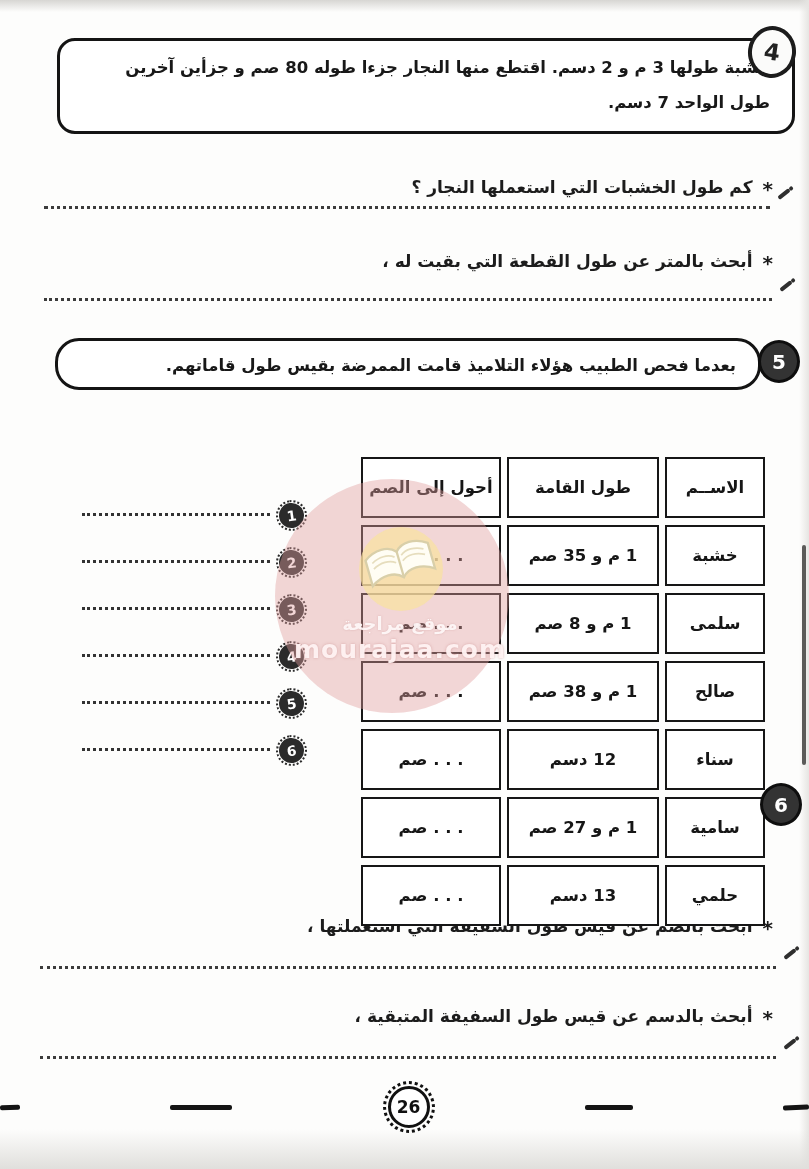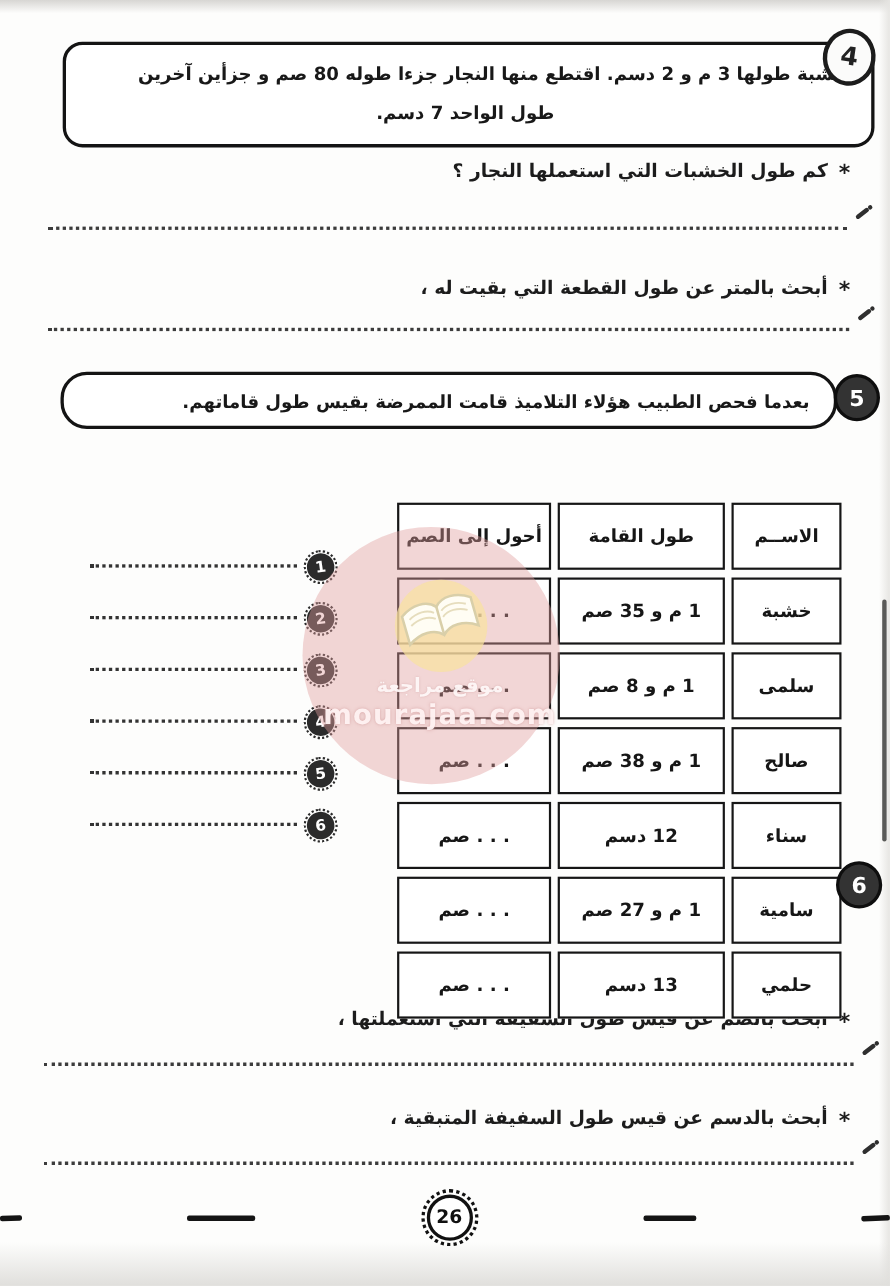--- a/index.html
+++ b/index.html
@@ -17,21 +17,21 @@
     background:linear-gradient(to left,#e6e5e2,rgba(253,253,252,0));}
   .scan-edge{position:absolute;right:3px;top:545px;width:4px;height:220px;background:#5a5a58;border-radius:2px;}
 
   
   .stmt-box{
     position:absolute;background:#fff;border:3.5px solid #141414;border-radius:18px;
     direction:rtl;font-weight:700;font-size:16.5px;line-height:2.15;color:#181818;
     padding:9px 22px 7px 16px;box-sizing:border-box;
   }
   .stmt-line1{text-align:right;}
-  .stmt-line2{text-align:center;}
+  .stmt-line2{text-align:right;}
 
   
   .badge{
     position:absolute;display:flex;align-items:center;justify-content:center;
     border-radius:50%;font-weight:700;z-index:3;
   }
   .badge-outline{width:40px;height:44px;border:4px solid #1c1c1c;background:#fbfbfa;color:#222;font-size:23px;transform:rotate(8deg);}
   .badge-dark{width:36px;height:37px;border:3px solid #0e0e0e;background:#333;color:#fff;font-size:20px;}
 
   
@@ -98,21 +98,21 @@
   <div class="scan-top"></div>
 
   <div class="badge badge-outline" style="left:748px;top:26px;">
     <span>4</span>
   </div>
   <div class="stmt-box" style="left:57px;top:38px;width:738px;height:96px;">
     <div class="stmt-line1">خشبة طولها 3 م و 2 دسم. اقتطع منها النجار جزءا طوله 80 صم و جزأين آخرين</div>
     <div class="stmt-line2">طول الواحد 7 دسم.</div>
   </div>
 
-  <div class="q" style="top:142px;">
+  <div class="q" style="top:174px;">
     <span class="star">*</span><span>كم طول الخشبات التي استعملها النجار ؟</span>
   </div>
   <div class="dotline" style="left:44px;top:198px;width:726px;">
     <span class="pen-mark"></span>
   </div>
 
   <div class="q" style="top:248px;">
     <span class="star">*</span><span>أبحث بالمتر عن طول القطعة التي بقيت له ،</span>
   </div>
   <div class="dotline" style="left:44px;top:290px;width:728px;">

